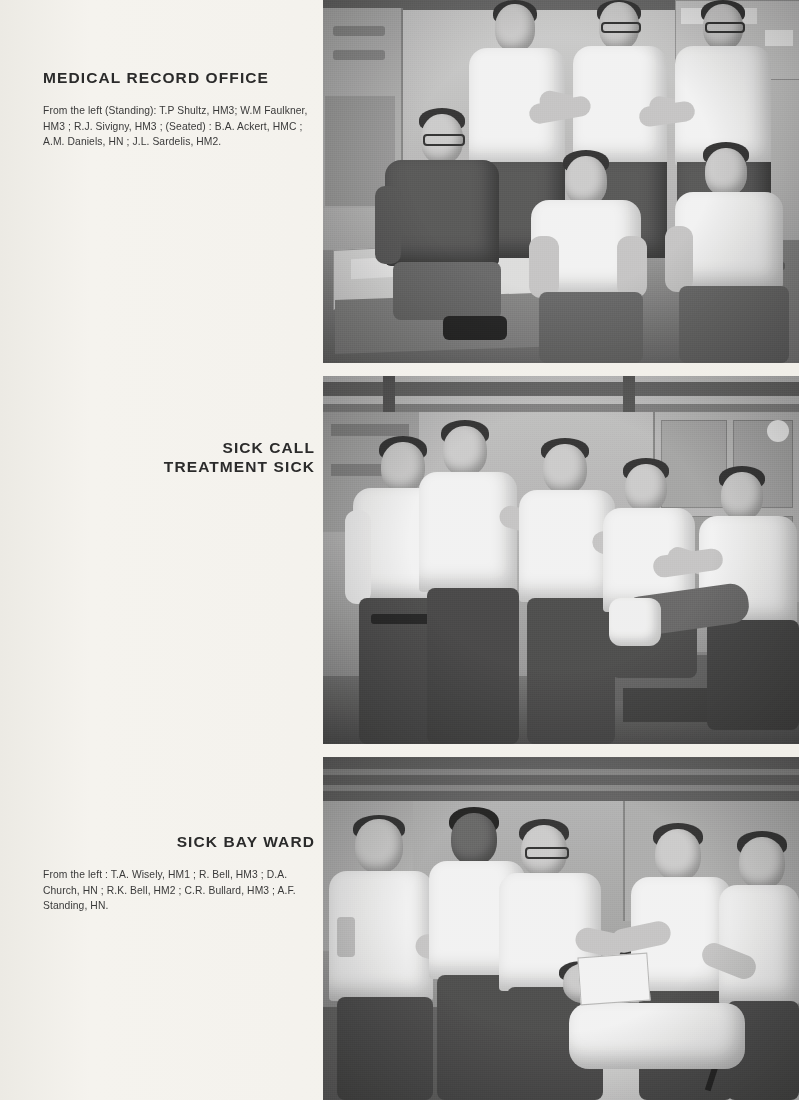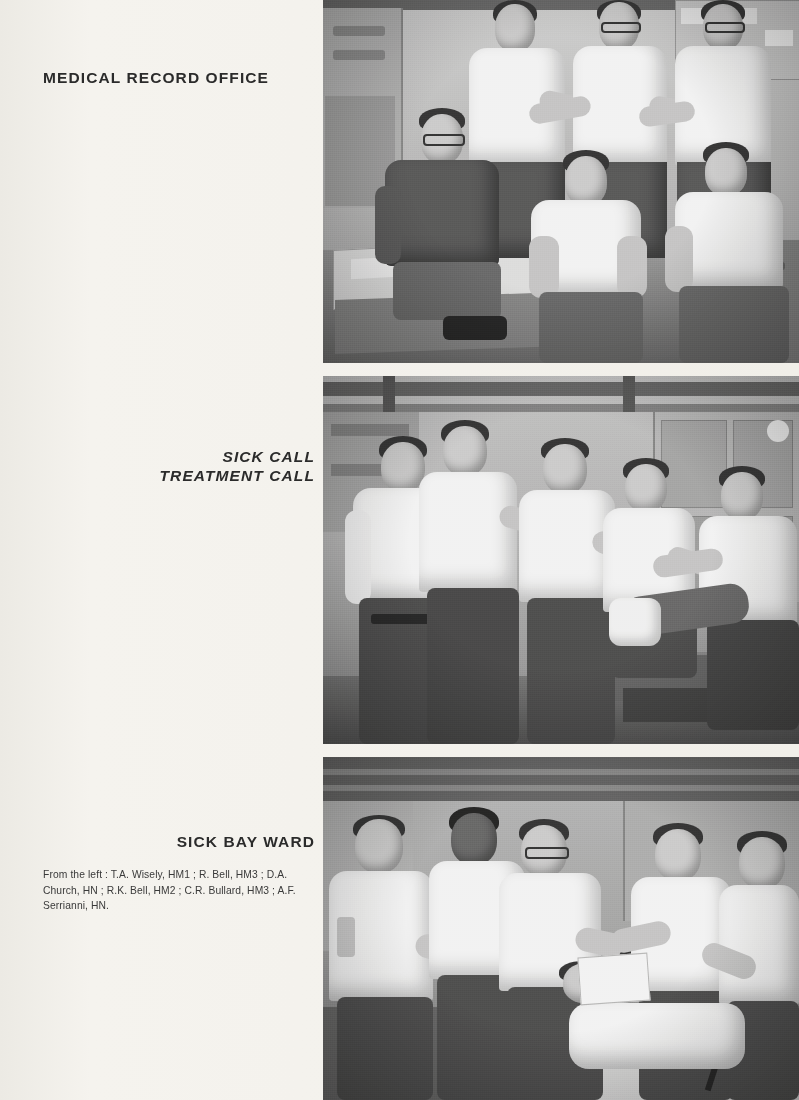--- a/index.html
+++ b/index.html
@@ -36,21 +36,21 @@
     top: 0;
     width: 322px;
     height: 1100px;
   }
   .block {
     position: absolute;
     width: 272px;
     left: 43px;
   }
   .block.b1 { top: 68px; }
-  .block.b2 { top: 447px; font-style: italic; }
+  .block.b2 { top: 438px; }
   .block.b3 { top: 832px; }
 
   .heading {
     font-family: "Liberation Sans", sans-serif;
     font-weight: bold;
     font-size: 15.5px;
     letter-spacing: 1.1px;
     color: #2b2b2b;
     line-height: 19px;
     margin: 0 0 16px 0;
@@ -153,32 +153,33 @@
 </head>
 <body>
 
 <div class="page">
   <div class="paper-tone"></div>
 
   <div class="text-col">
 
     <div class="block b1">
       <h2 class="heading">MEDICAL RECORD OFFICE</h2>
+      <p class="caption">From the left (Standing): T.P Shultz, HM3; W.M Faulkner, HM3 ; R.J. Sivigny, HM3 ; (Seated) : B.A. Ackert, HMC ; A.M. Daniels, HN ; J.L. Sardelis, HM2.</p>
     </div>
 
     <div class="block b2">
       <h2 class="heading right">
         <span class="line2">SICK CALL</span>
-        <span class="line2">TREATMENT CALL</span>
+        <span class="line2">TREATMENT SICK</span>
       </h2>
     </div>
 
     <div class="block b3">
       <h2 class="heading right">SICK BAY WARD</h2>
-      <p class="caption">From the left :  T.A. Wisely, HM1 ; R. Bell, HM3 ; D.A. Church, HN ; R.K. Bell, HM2 ; C.R. Bullard, HM3 ; A.F. Serrianni, HN.</p>
+      <p class="caption">From the left :  T.A. Wisely, HM1 ; R. Bell, HM3 ; D.A. Church, HN ; R.K. Bell, HM2 ; C.R. Bullard, HM3 ; A.F. Standing, HN.</p>
     </div>
   </div>
 
   <div class="photo p1" aria-label="Six sailors in white t-shirts and fatigues posed in the ship's medical records office, three standing behind three seated.">
     <div class="scene">
 
       <div class="bg" style="background:linear-gradient(180deg,#cfccc4 0%,#bdb9b0 40%,#a9a49b 100%)"></div>
 
       <div class="obj" style="left:0;top:0;width:476px;height:10px;background:#6f6b63"></div>
       <div class="obj" style="left:352px;top:0;width:124px;height:78px;background:#c9c5bc;border:1px solid #9b968d"></div>

